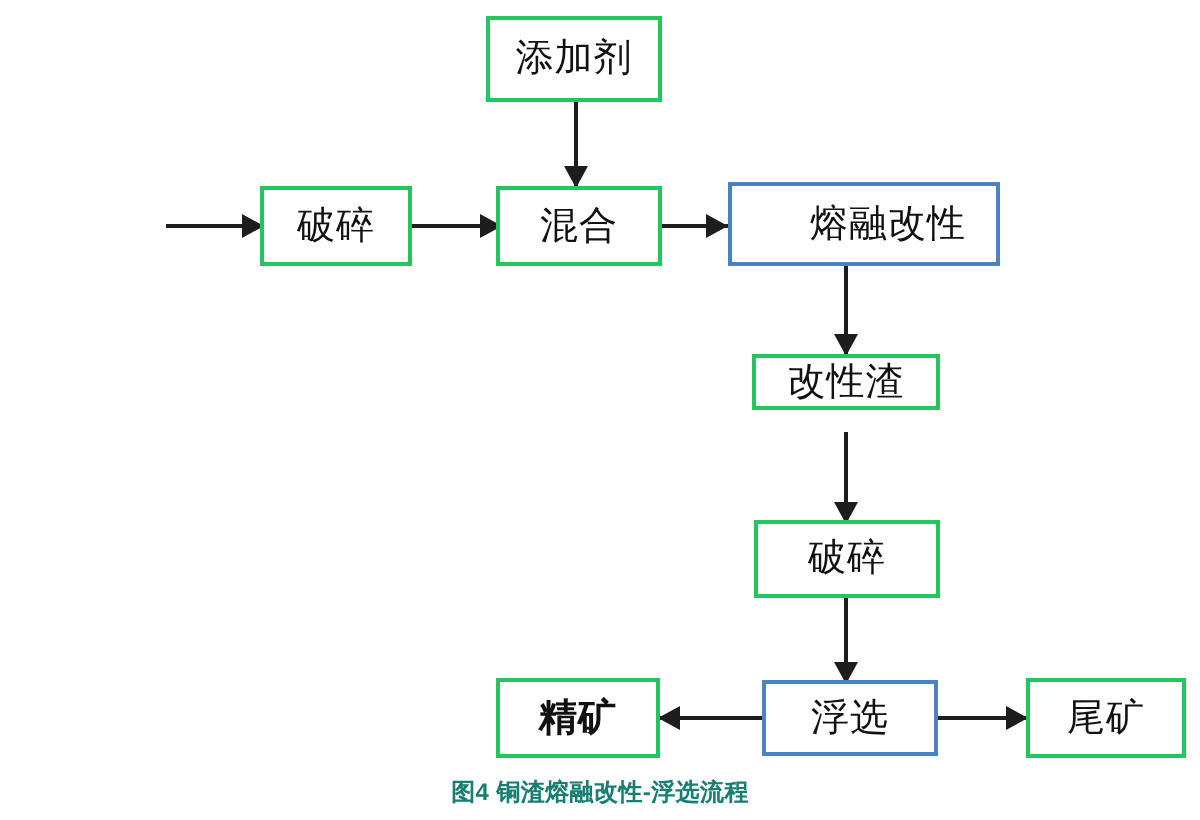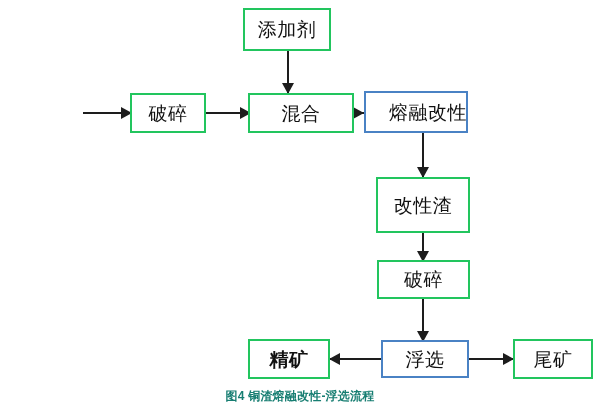--- a/index.html
+++ b/index.html
@@ -113,29 +113,29 @@
 
   <div class="node" style="left:243px; top:8px; width:88px; height:43px;">
     <span>添加剂</span>
   </div>
 
 
   <div class="node" style="left:130px; top:93px; width:76px; height:40px;">
     <span>破碎</span>
   </div>
 
-  <div class="node" style="left:248px; top:93px; width:106px; height:40px;">
+  <div class="node" style="left:248px; top:93px; width:83px; height:40px;">
     <span>混合</span>
   </div>
 
-  <div class="node accent" style="left:364px; top:91px; width:104px; height:42px;padding-left:24px;">
+  <div class="node accent" style="left:364px; top:91px; width:136px; height:42px;padding-left:24px;">
     <span>熔融改性</span>
   </div>
 
-  <div class="node" style="left:376px; top:177px; width:94px; height:56px;">
+  <div class="node" style="left:376px; top:177px; width:94px; height:28px;">
     <span>改性渣</span>
   </div>
 
   <div class="node" style="left:377px; top:260px; width:93px; height:39px;">
     <span>破碎</span>
   </div>
 
   <div class="node accent" style="left:381px; top:340px; width:88px; height:38px;">
     <span>浮选</span>
   </div>

